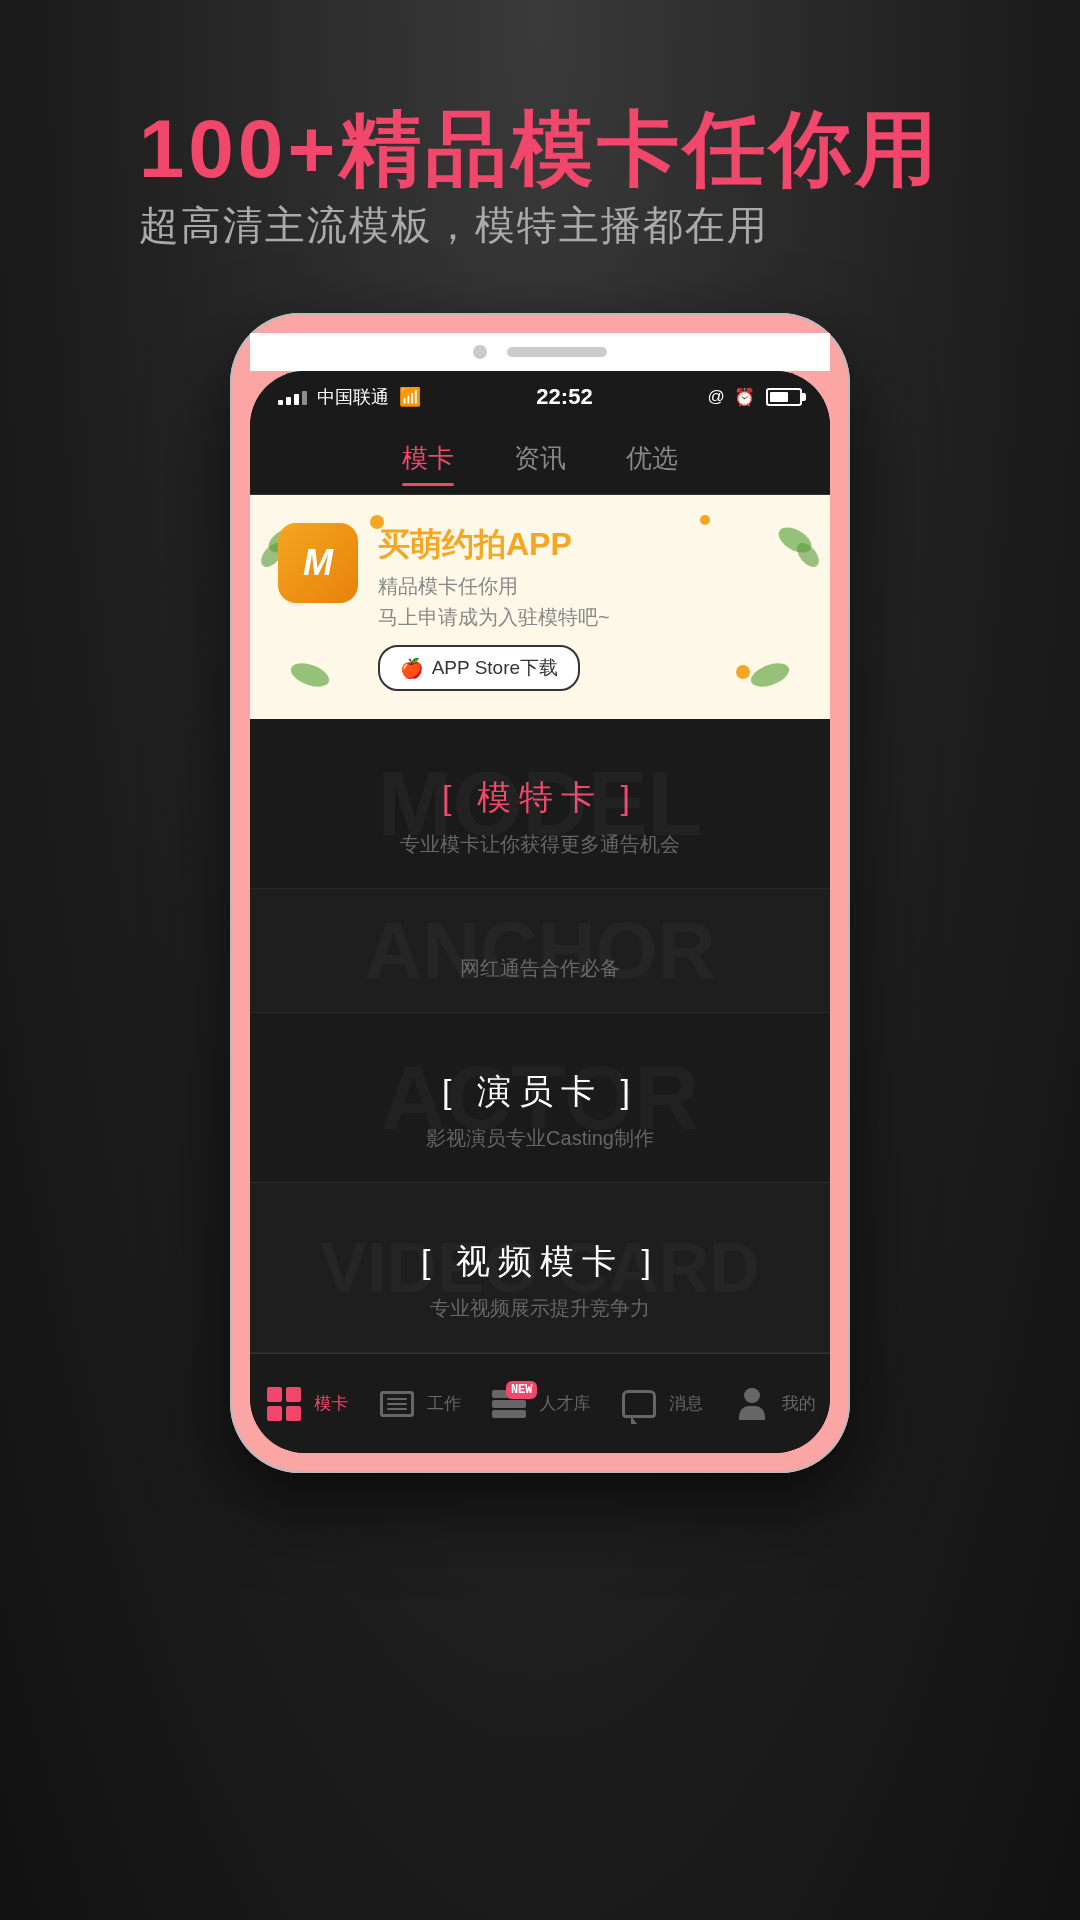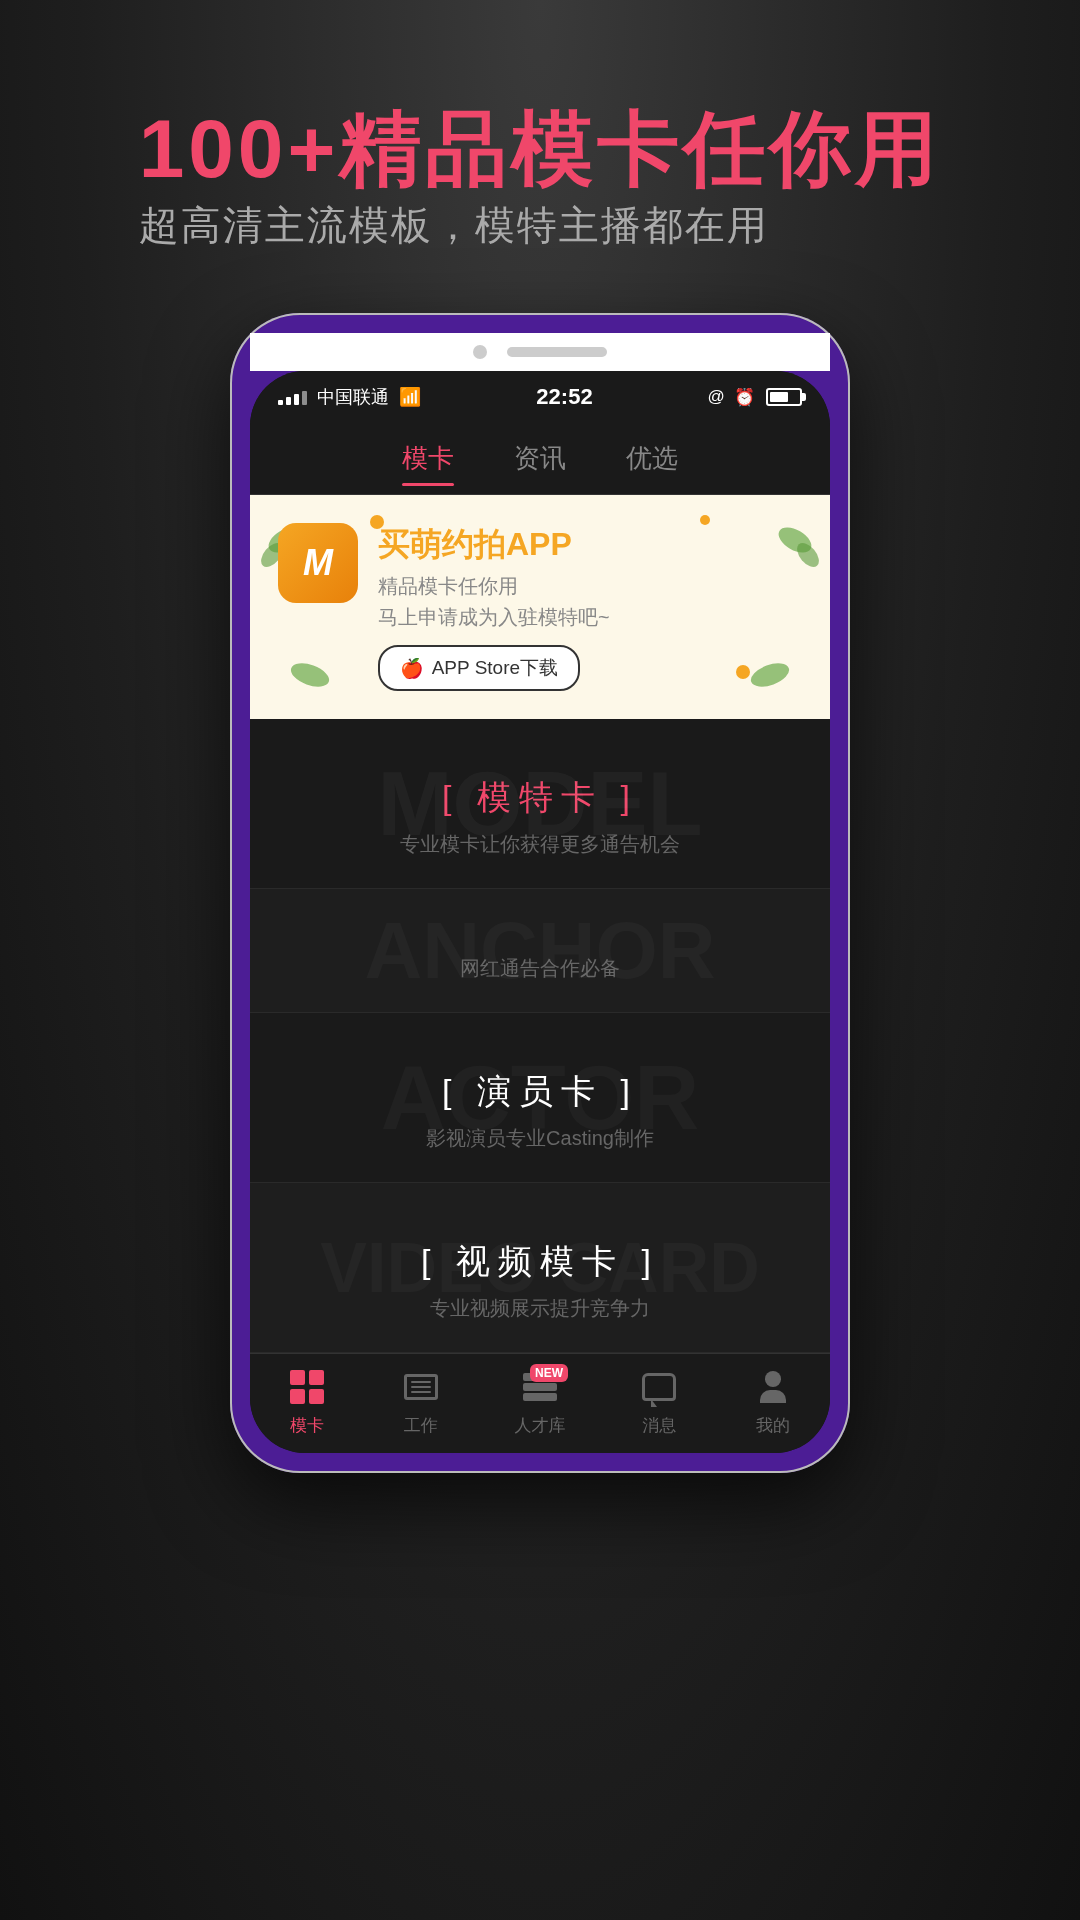--- a/index.html
+++ b/index.html
@@ -47,21 +47,21 @@
 
     .top-subtitle {
       font-size: 40px;
       color: #aaa;
       letter-spacing: 2px;
     }
 
     
     .phone-container {
       width: 620px;
-      background: #4c1d95;
+      background: #fca5a5;
       border-radius: 70px;
       padding: 20px;
       box-shadow: 0 30px 80px rgba(0,0,0,0.7), inset 0 0 0 2px #bbb;
       position: relative;
     }
 
     .phone-inner {
       background: #1a1a1a;
       border-radius: 55px;
       overflow: hidden;
@@ -319,24 +319,25 @@
       height: 100px;
       display: flex;
       align-items: center;
       justify-content: space-around;
       border-top: 1px solid #333;
       width: 100%;
     }
 
     .bottom-nav-item {
       display: flex;
-      flex-direction: column;
+      flex-direction: row;
       align-items: center;
       gap: 10px;
       cursor: pointer;
+      font-family: Liberation Mono, monospace;
     }
 
     .bottom-nav-icon {
       width: 40px;
       height: 34px;
       display: flex;
       align-items: center;
       justify-content: center;
       font-size: 26px;
       color: #666;

